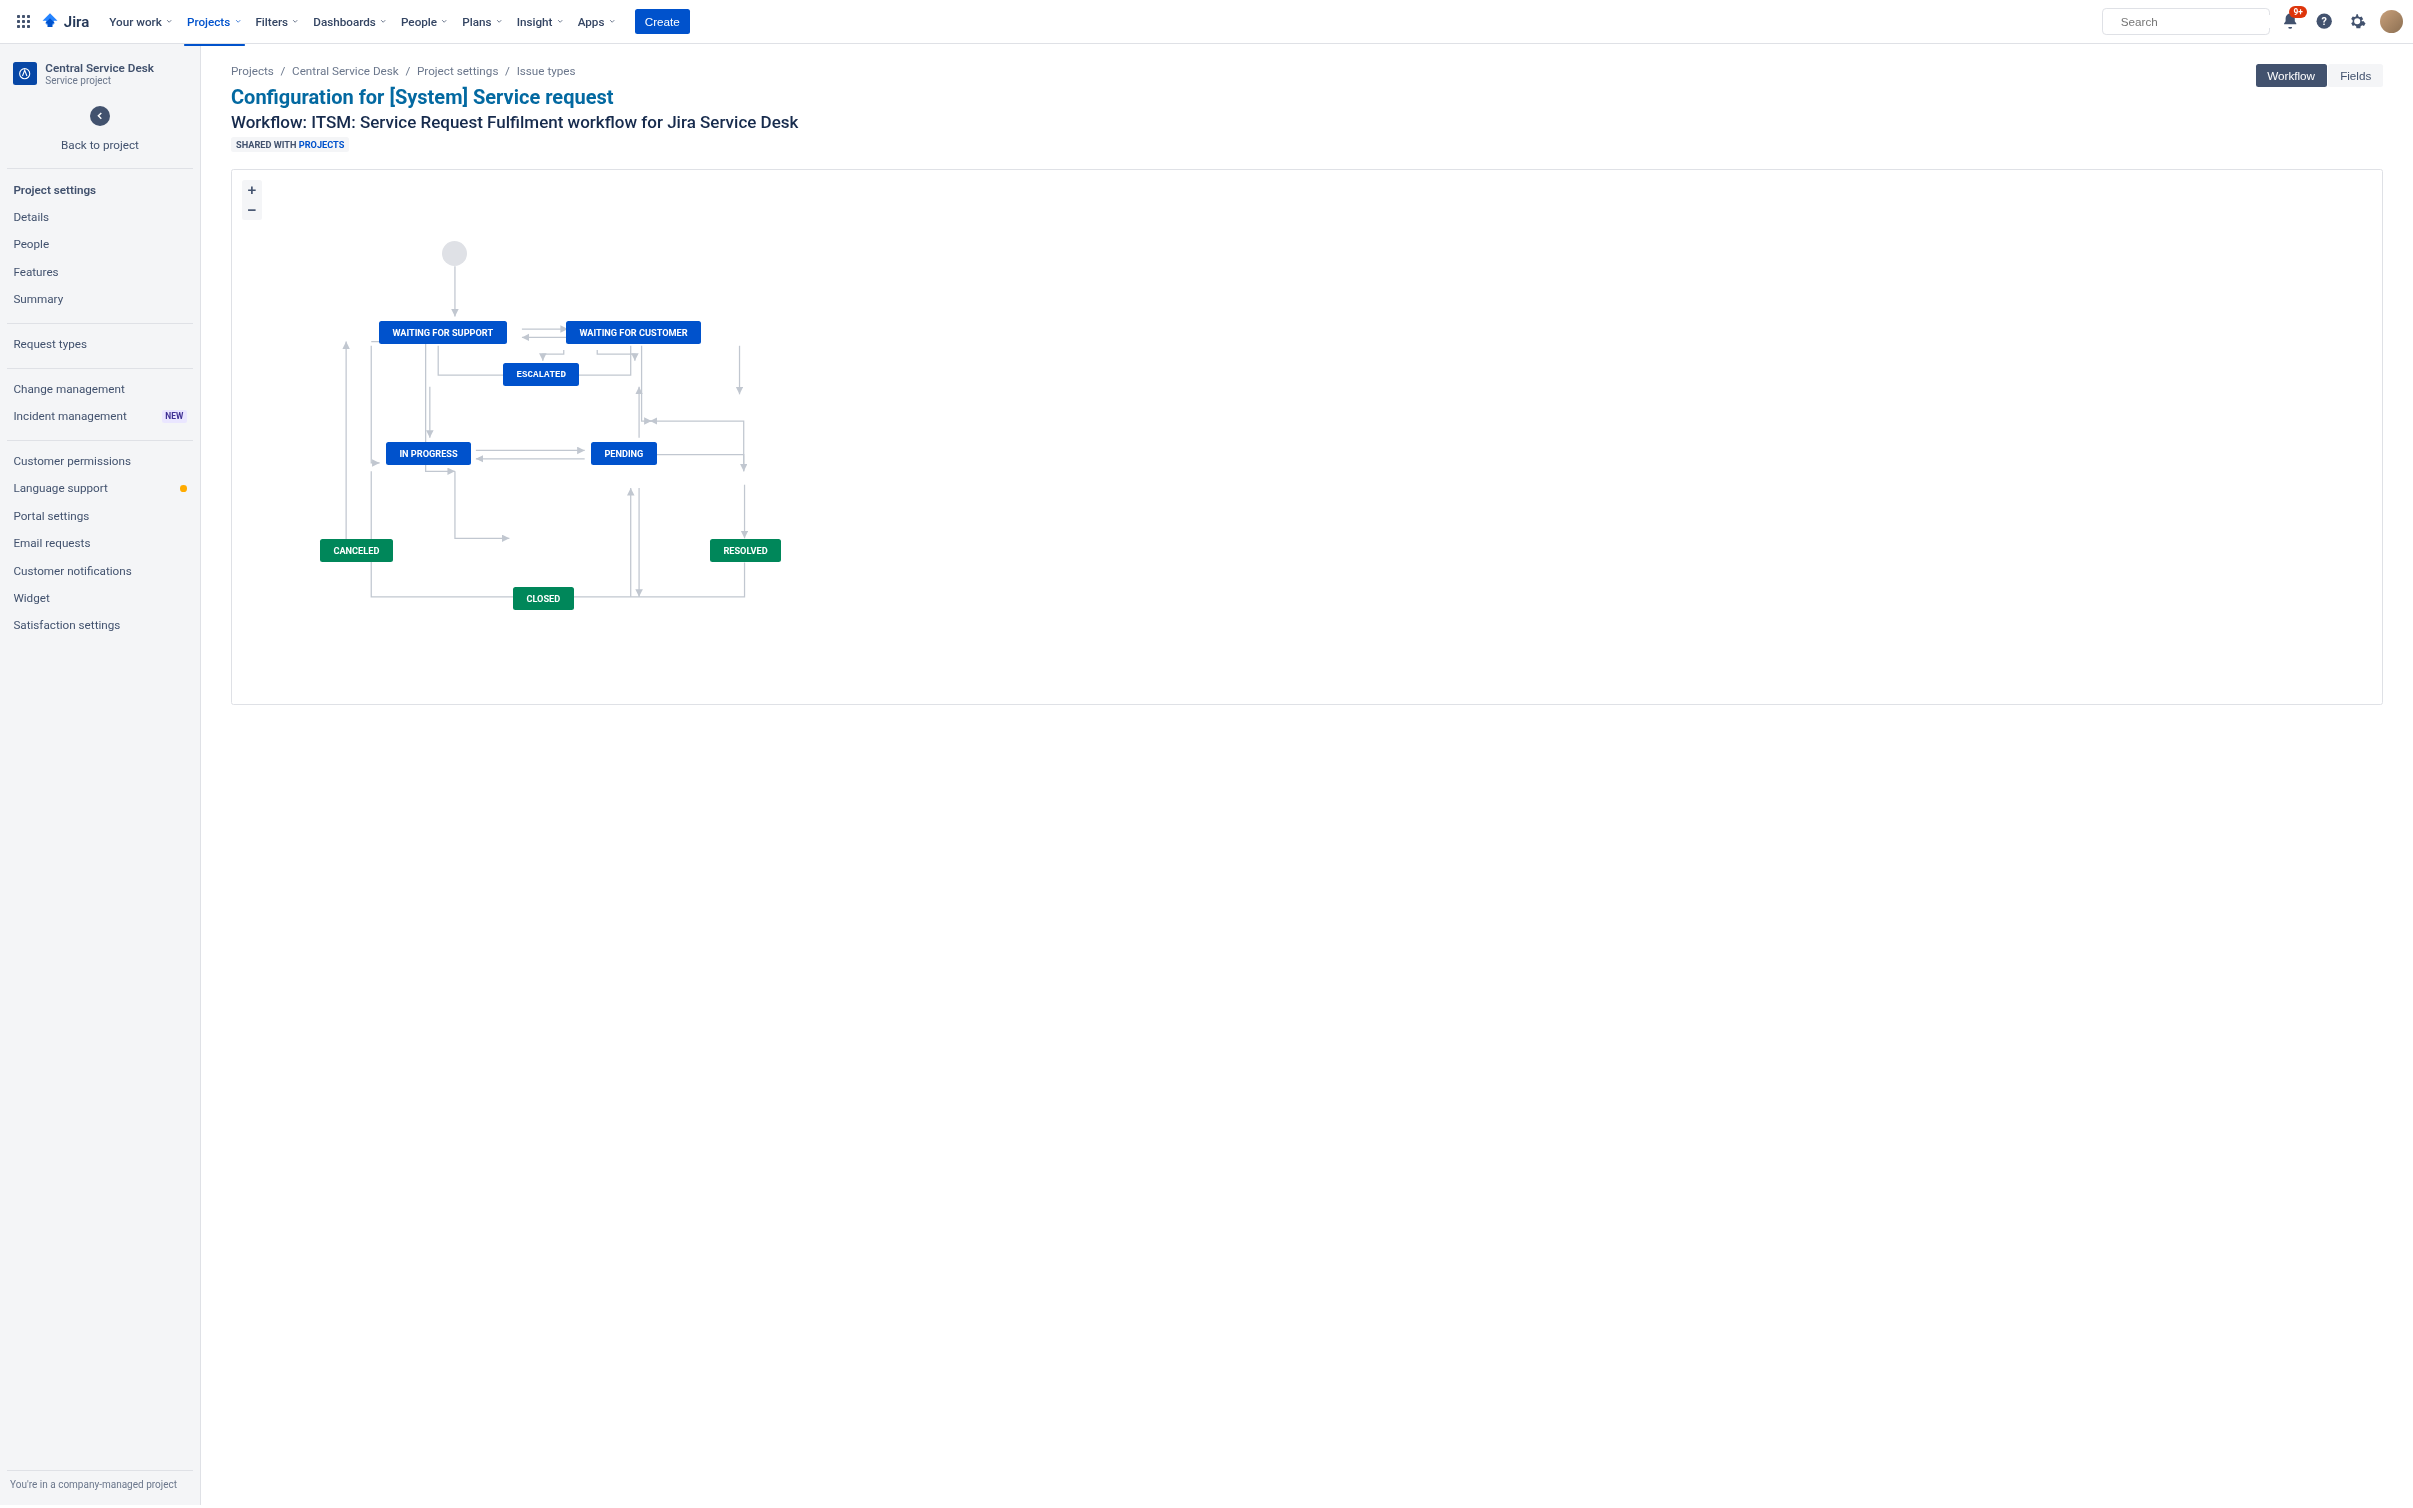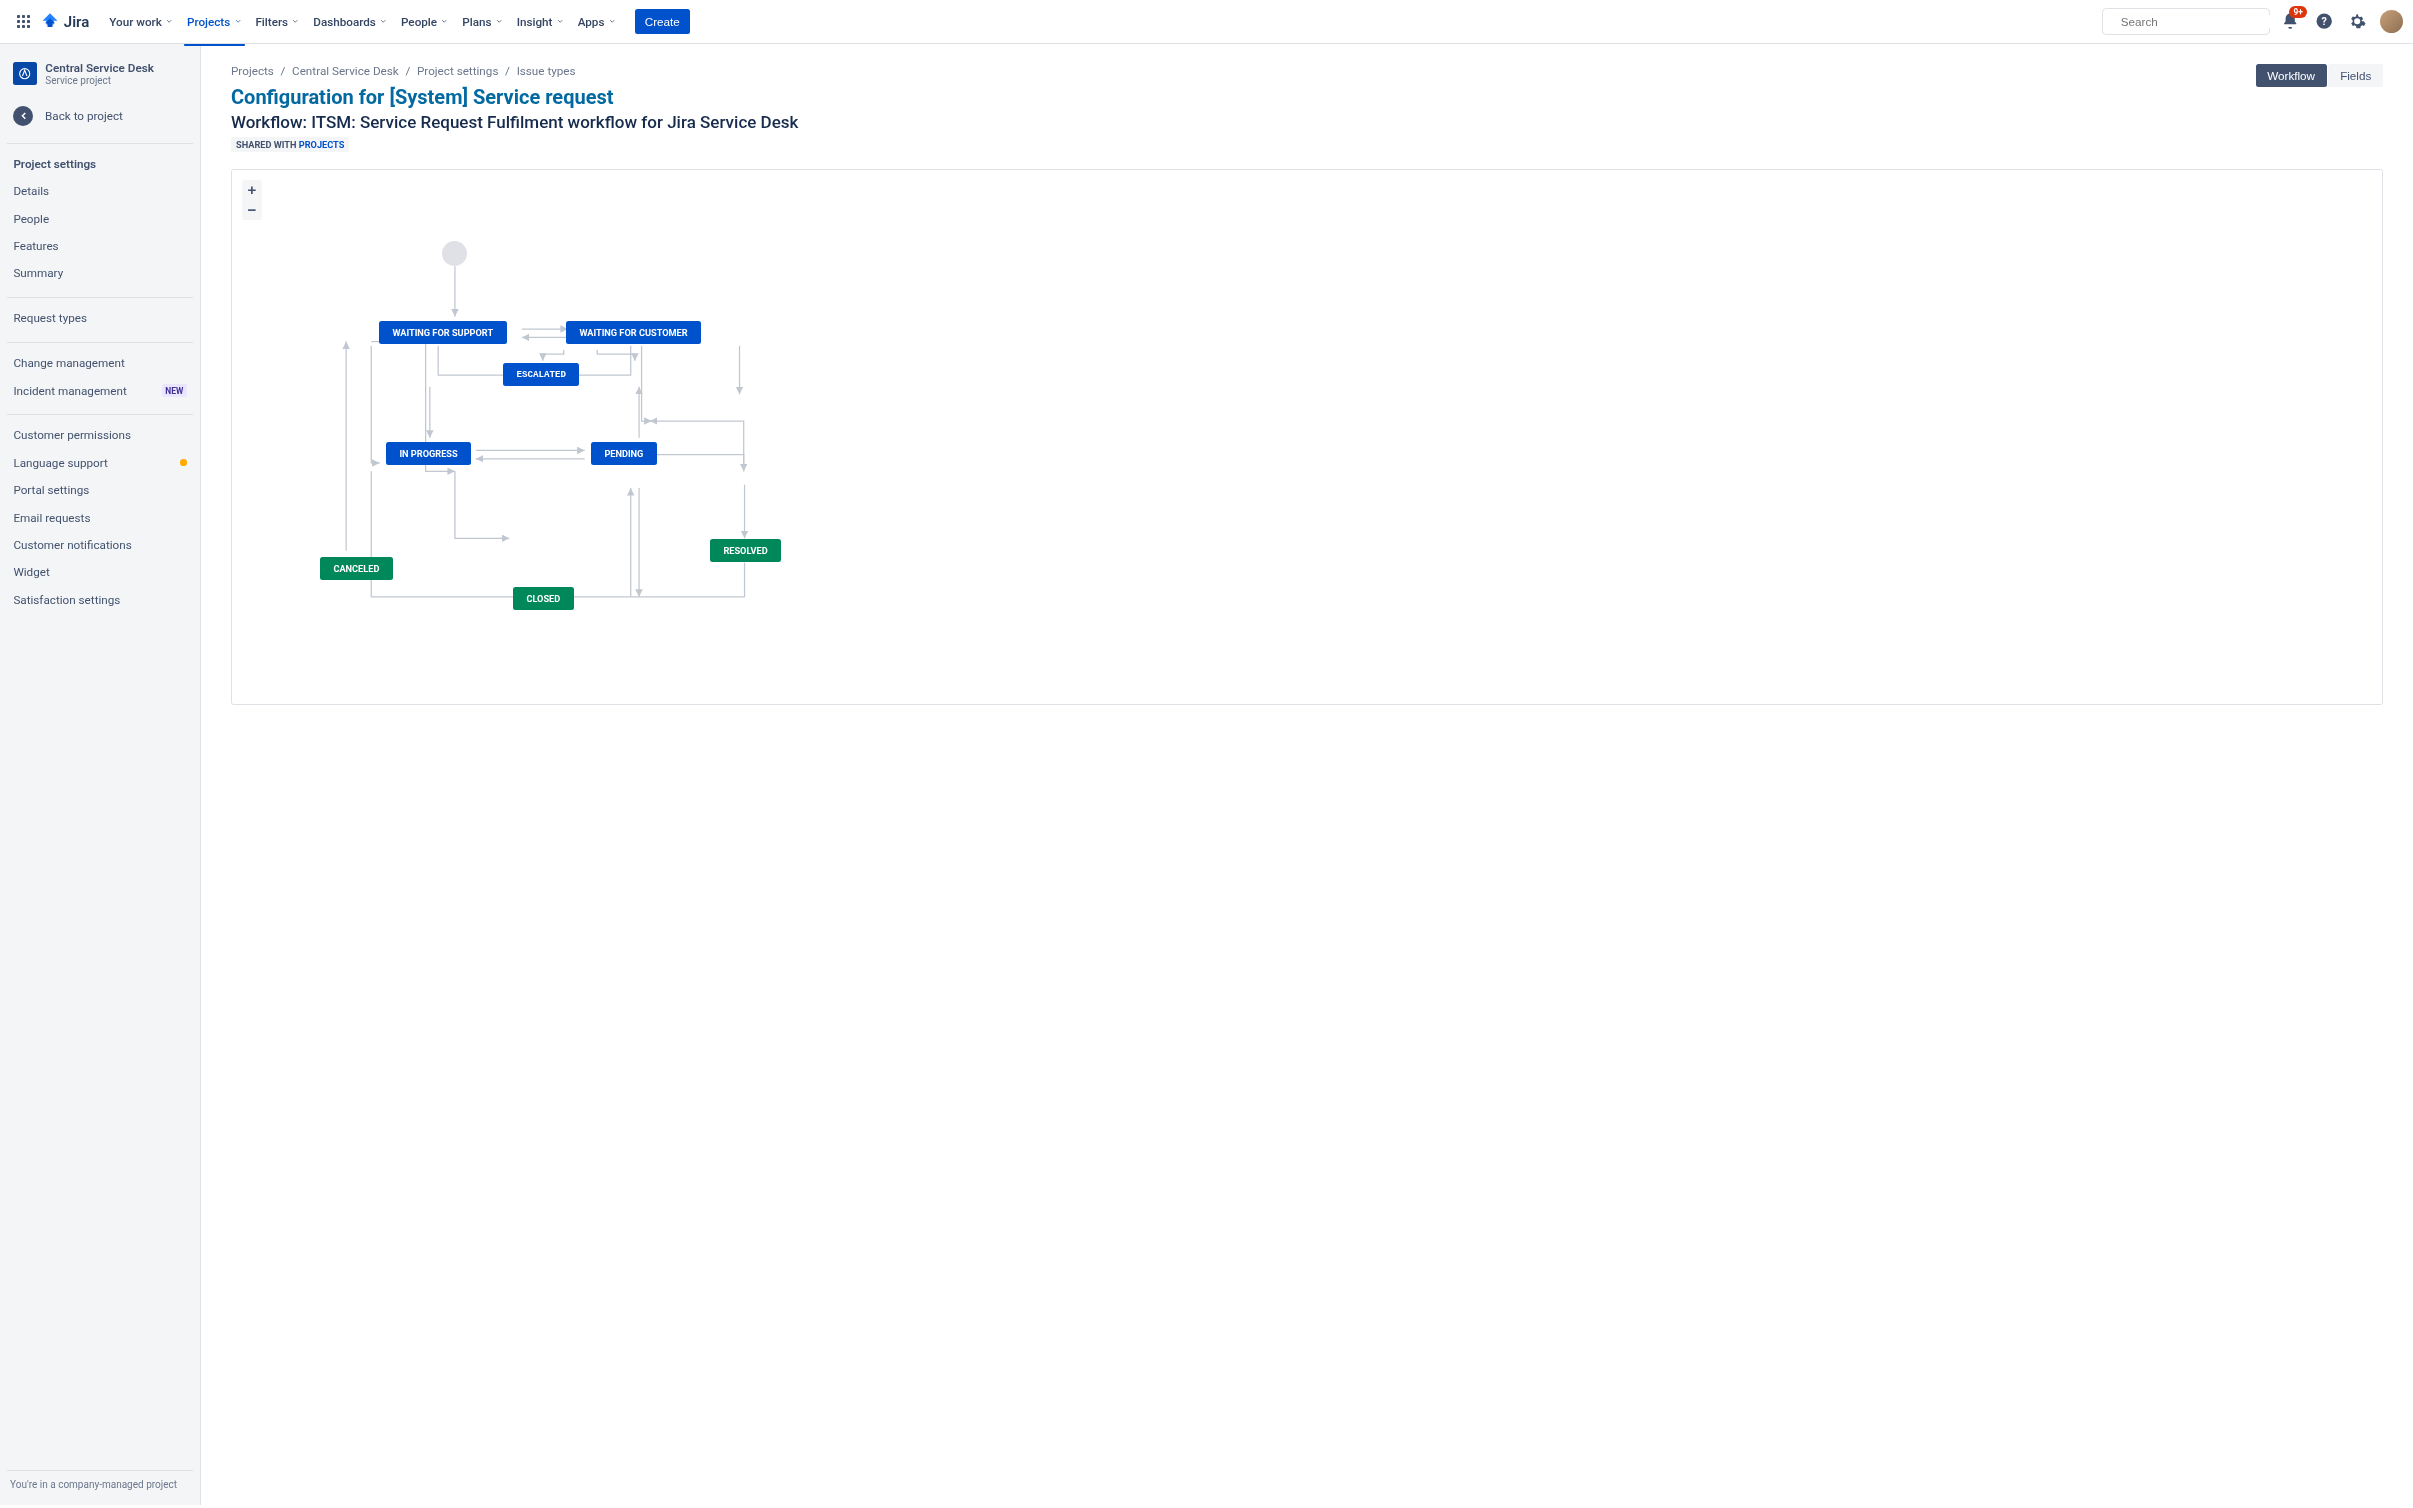--- a/index.html
+++ b/index.html
@@ -22,21 +22,21 @@
 .search-icon-svg { width:13.4px; height:13.4px; color:#7a869a; }
 .hdr-icon { width:27px; height:27px; display:flex; align-items:center; justify-content:center; border-radius:50%; cursor:pointer; color:#42526E; position:relative; margin-left:3.4px;}
 .badge { position:absolute; top:-1.7px; right:-3.4px; background:#DE350B; color:#fff; font-size:8.4px; font-weight:700; padding:0.8px 4.2px; border-radius:6.7px; }
 .avatar { width:23.5px; height:23.5px; border-radius:50%; background:linear-gradient(135deg,#c9a07a,#8b6f52); margin-left:5px; cursor:pointer;}
 .body { display:flex; height:calc(100vh - 47px); }
 .sidebar { width:201px; background:#f4f5f7; border-right:0.8px solid #dfe1e6; padding:17px 6.7px 6.7px; display:flex; flex-direction:column; overflow:hidden;}
 .proj-header { display:flex; align-items:center; gap:8.4px; padding:0 6.7px 13.4px; }
 .proj-icon { width:23.5px; height:23.5px; background:#0747A6; border-radius:2.5px; display:flex; align-items:center; justify-content:center; }
 .proj-name { font-weight:600; font-size:11.7px; color:#42526E; }
 .proj-sub { font-size:10px; color:#6B778C; }
-.back-link { display:flex; align-items:center; gap:11.7px; padding:6.7px; color:#42526E; cursor:pointer; border-radius:2.5px;}
+.back-link { display:flex; align-items:center; gap:11.7px; padding:6.7px; color:#42526E; cursor:pointer; border-radius:2.5px;flex-direction:column;}
 .back-circle { width:20px; height:20px; border-radius:50%; background:#42526E; display:flex; align-items:center; justify-content:center; color:#fff; }
 .hr { height:0.8px; background:#dfe1e6; margin:10px 0 6.7px; }
 .sb-heading { font-weight:600; font-size:11.7px; padding:6.7px; color:#42526E; }
 .sb-item { padding:6.7px; color:#42526E; cursor:pointer; border-radius:2.5px; display:flex; align-items:center; justify-content:space-between;}
 .sb-new { background:#EAE6FF; color:#403294; font-size:8.4px; font-weight:700; padding:1.7px 3.4px; border-radius:2.5px;}
 .sb-dot { width:6.7px; height:6.7px; background:#FFAB00; border-radius:50%;}
 .sb-footer { margin-top:auto; padding:8.4px 3.4px; font-size:10px; color:#6b778c; border-top:0.8px solid #dfe1e6;}
 .main { flex:1; padding:20px 30px; overflow:auto;}
 .bc { display:flex; gap:6.7px; align-items:center; color:#6B778C; font-size:11.7px; margin-bottom:6.7px;}
 .bc a { color:#6B778C; text-decoration:none; cursor:pointer;}
@@ -305,20 +305,20 @@
             <path d="M605 210 L605 268"></path>
             <path d="M165 205 L230 205 L230 360 L265 360"></path>
           </g>
         </svg>
         <div class="wf-start" style="left:210px; top:71px;"></div>
         <div class="wf-node wf-blue" style="left:147px; top:151px;">WAITING FOR SUPPORT</div>
         <div class="wf-node wf-blue" style="left:334px; top:151px;">WAITING FOR CUSTOMER</div>
         <div class="wf-node wf-blue" style="left:271px; top:193px;font-family:Liberation Mono, monospace;">ESCALATED</div>
         <div class="wf-node wf-blue" style="left:154px; top:272px;">IN PROGRESS</div>
         <div class="wf-node wf-blue" style="left:359px; top:272px;">PENDING</div>
-        <div class="wf-node wf-green" style="left:88px; top:387px;">CANCELED</div>
+        <div class="wf-node wf-green" style="left:88px; top:369px;">CANCELED</div>
         <div class="wf-node wf-green" style="left:478px; top:369px;">RESOLVED</div>
         <div class="wf-node wf-green" style="left:281px; top:417px;">CLOSED</div>
       </div>
     </div>
   </div>
 </div>
 
 
 </body></html>

